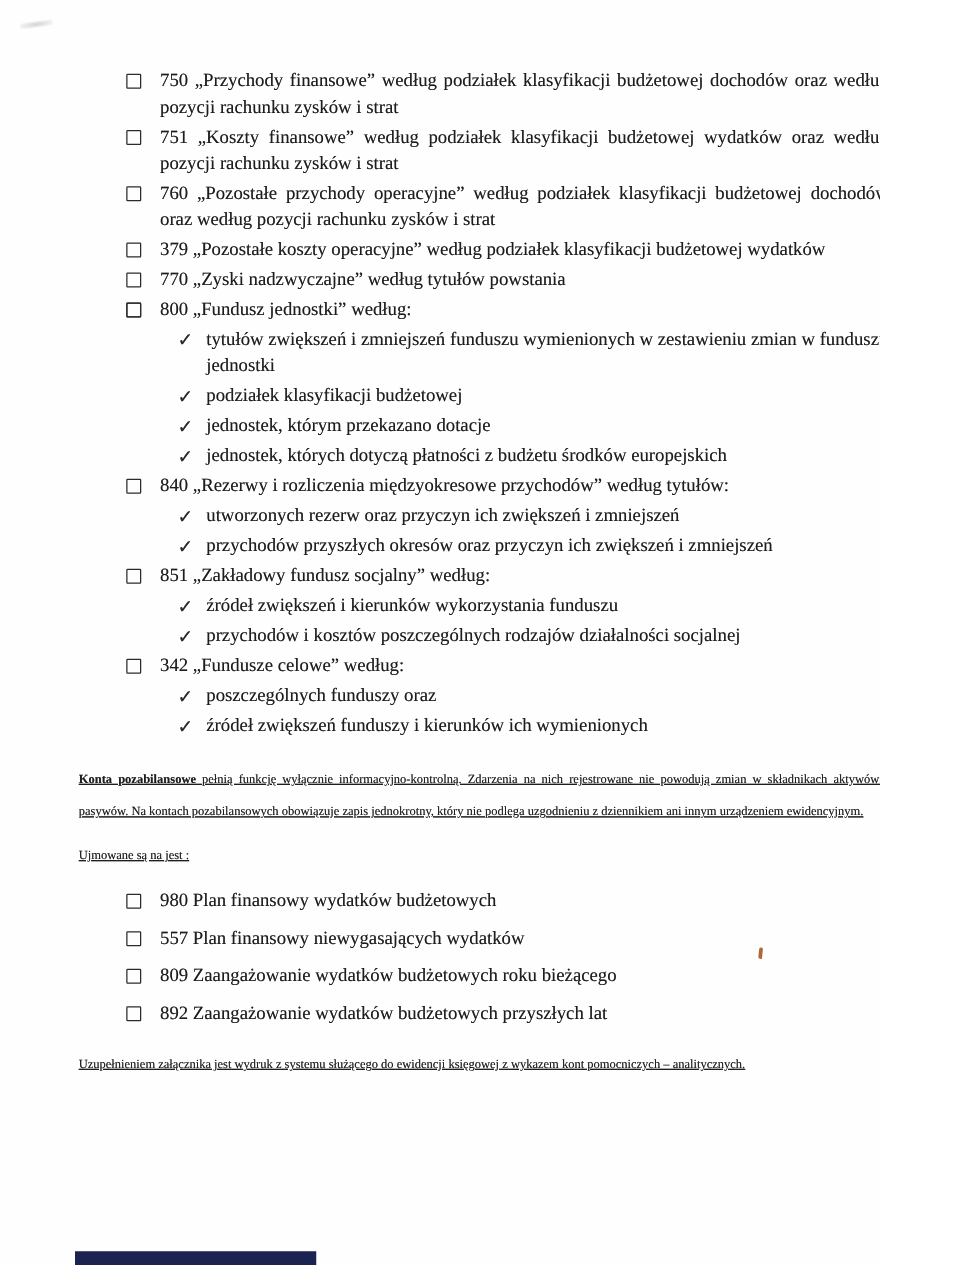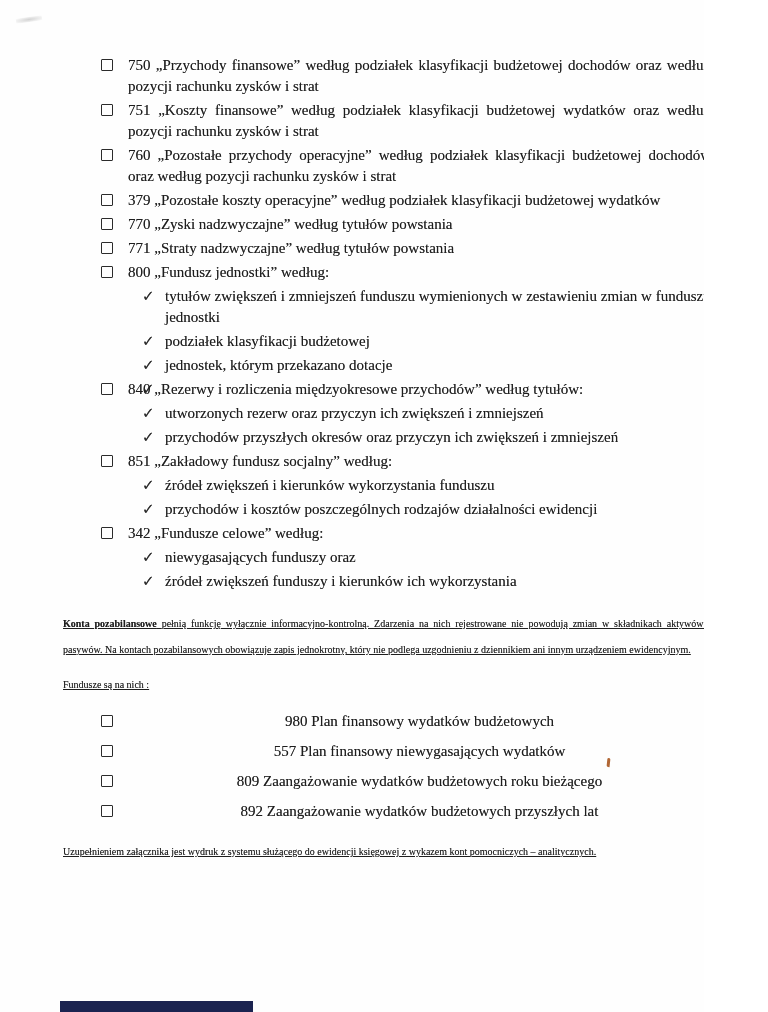--- a/index.html
+++ b/index.html
@@ -27,21 +27,21 @@
   .ck {
     position:absolute; left:79px; top:0; font-size:15px; color:#2b2b2b;
     font-family:"DejaVu Sans", sans-serif;
   }
 
   .para { font-size:10px; line-height:26px; text-align:justify; margin:0;text-decoration:underline; }
   .para-konta { margin-top:19px; }
   .para-konta strong { font-weight:bold; }
   .para-ujmowane { margin-top:9px; text-align:left; }
   .list2 { margin-top:13px; }
-  .list2 .cb-item { margin-bottom:9px; text-align:center; }
+  .list2 .cb-item { margin-bottom:9px; text-align:left; }
   .para-final { margin-top:17px; text-align:left; }
 
   
   .smudge-topleft {
     position:absolute; left:16px; top:17px; width:26px; height:5px;
     background:radial-gradient(ellipse at center, rgba(160,160,160,0.45), rgba(255,255,255,0));
     transform:rotate(-8deg);
   }
   .orange-fleck {
     position:absolute; left:607px; top:758px; width:3px; height:9px;
@@ -83,21 +83,20 @@
         <span>379 „Pozostałe koszty operacyjne” według podziałek klasyfikacji budżetowej wydatków</span>
       </div>
 
       <div class="cb-item">
         <span class="cb"></span>
         <span>770 „Zyski nadzwyczajne” według tytułów powstania</span>
       </div>
 
       <div class="cb-item">
         <span class="cb"></span>
-        <span>771 „Straty nadzwyczajne” według tytułów powstania</span>
       </div>
 
       <div class="cb-item">
         <span class="cb"></span>
         <span>800 „Fundusz jednostki” według:</span>
       </div>
       <div class="ck-item">
         <span class="ck">✓</span>
         <span>tytułów zwiększeń i zmniejszeń funduszu wymienionych w zestawieniu zmian w funduszu jednostki</span>
       </div>
@@ -105,20 +104,21 @@
       <div class="ck-item">
         <span class="ck">✓</span>
         <span>podziałek klasyfikacji budżetowej</span>
       </div>
       <div class="ck-item">
         <span class="ck">✓</span>
         <span>jednostek, którym przekazano dotacje</span>
       </div>
       <div class="ck-item">
         <span class="ck">✓</span>
+        <span>jednostek, których dotyczą płatności z budżetu środków europejskich</span>
       </div>
 
       <div class="cb-item">
         <span class="cb"></span>
         <span>840 „Rezerwy i rozliczenia międzyokresowe przychodów” według tytułów:</span>
       </div>
       <div class="ck-item">
         <span class="ck">✓</span>
         <span>utworzonych rezerw oraz przyczyn ich zwiększeń i zmniejszeń</span>
       </div>
@@ -130,41 +130,41 @@
       <div class="cb-item">
         <span class="cb"></span>
         <span>851 „Zakładowy fundusz socjalny” według:</span>
       </div>
       <div class="ck-item">
         <span class="ck">✓</span>
         <span>źródeł zwiększeń i kierunków wykorzystania funduszu</span>
       </div>
       <div class="ck-item">
         <span class="ck">✓</span>
-        <span>przychodów i kosztów poszczególnych rodzajów działalności ewidencji</span>
+        <span>przychodów i kosztów poszczególnych rodzajów działalności socjalnej</span>
       </div>
 
       <div class="cb-item">
         <span class="cb"></span>
         <span>342 „Fundusze celowe” według:</span>
       </div>
       <div class="ck-item">
         <span class="ck">✓</span>
-        <span>niewygasających funduszy oraz</span>
+        <span>poszczególnych funduszy oraz</span>
       </div>
       <div class="ck-item">
         <span class="ck">✓</span>
-        <span>źródeł zwiększeń funduszy i kierunków ich wykorzystania</span>
+        <span>źródeł zwiększeń funduszy i kierunków ich wymienionych</span>
       </div>
 
     </div>
 
     <p class="para para-konta"><strong>Konta pozabilansowe</strong> <span>pełnią funkcję wyłącznie informacyjno-kontrolną. Zdarzenia na nich rejestrowane nie powodują zmian w składnikach aktywów i pasywów. Na kontach pozabilansowych obowiązuje zapis jednokrotny, który nie podlega uzgodnieniu z dziennikiem ani innym urządzeniem ewidencyjnym.</span></p>
 
-    <p class="para para-ujmowane">Fundusze są na nich :</p>
+    <p class="para para-ujmowane">Ujmowane są na jest :</p>
 
     <div class="list2">
       <div class="cb-item">
         <span class="cb"></span>
         <span>980 Plan finansowy wydatków budżetowych</span>
       </div>
       <div class="cb-item">
         <span class="cb"></span>
         <span>557 Plan finansowy niewygasających wydatków</span>
       </div>

